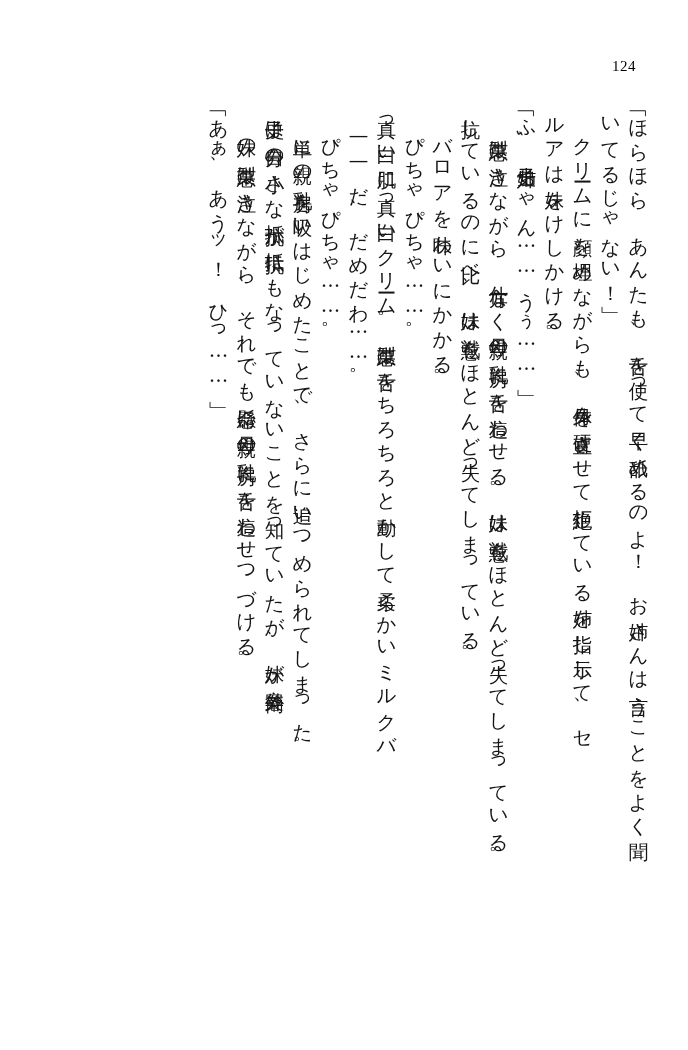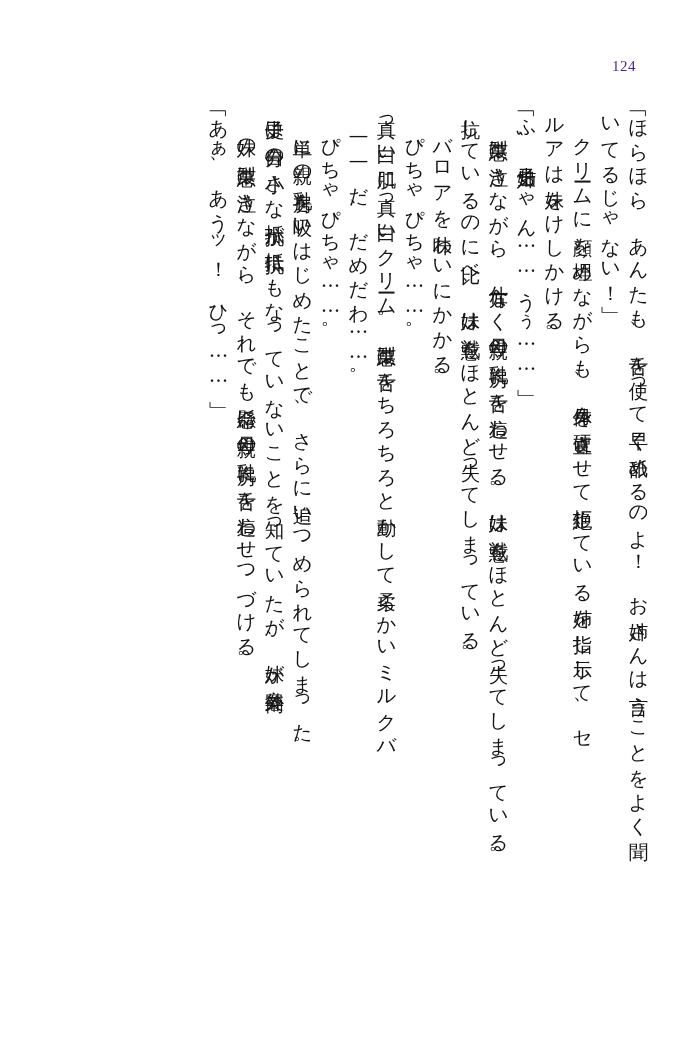--- a/index.html
+++ b/index.html
@@ -16,21 +16,21 @@
     font-family: "DejaVu Serif", "Liberation Serif", serif;
     color: #1a1a1a;
   }
   .page-number {
     position: absolute;
     top: 58px;
     right: 52px;
     font-size: 15px;
     font-family: "Liberation Serif", serif;
     letter-spacing: 0.5px;
-    color: #4c1d95;
+    color: #000000;
   }
   .text-block {
     position: absolute;
     top: 104px;
     right: 40px;
     left: 40px;
     height: 900px;
     display: flex;
     flex-direction: row;
     justify-content: flex-start;

